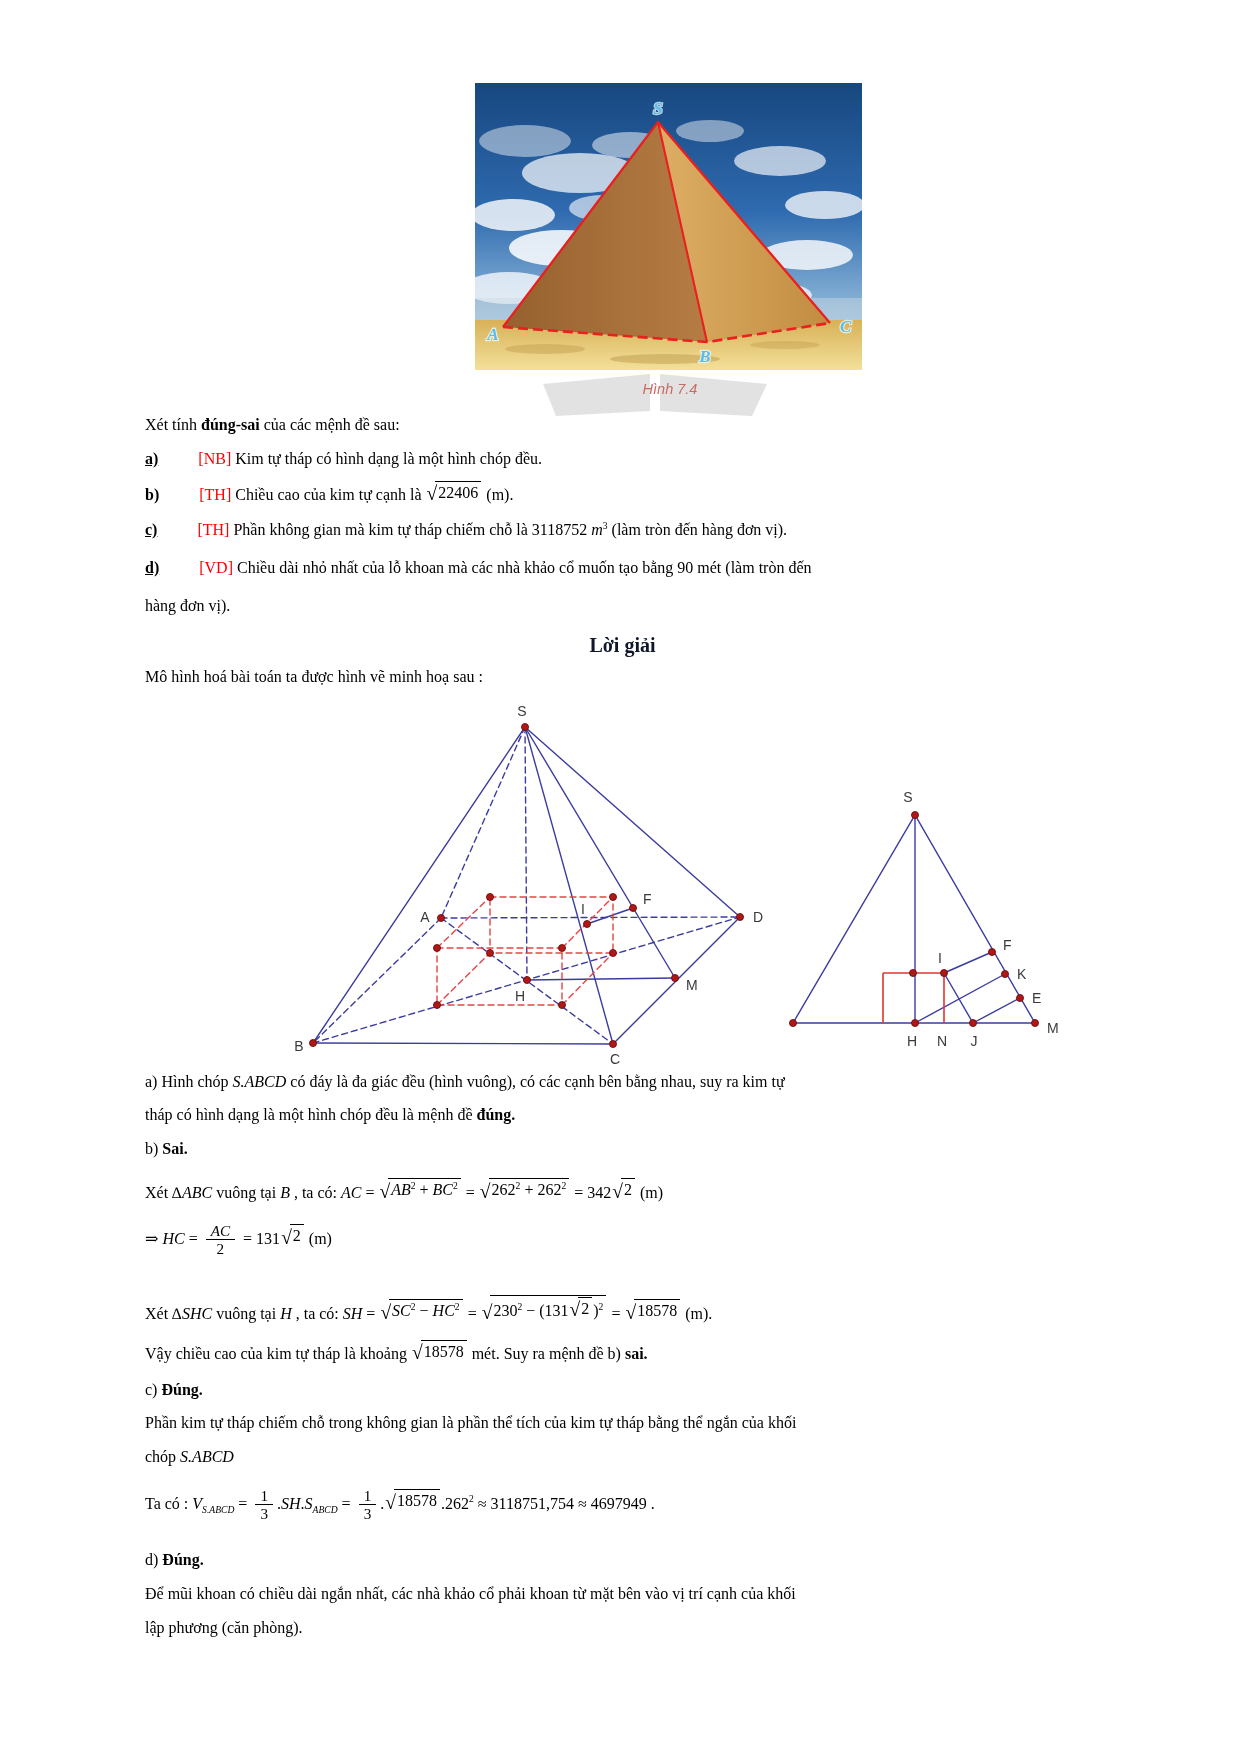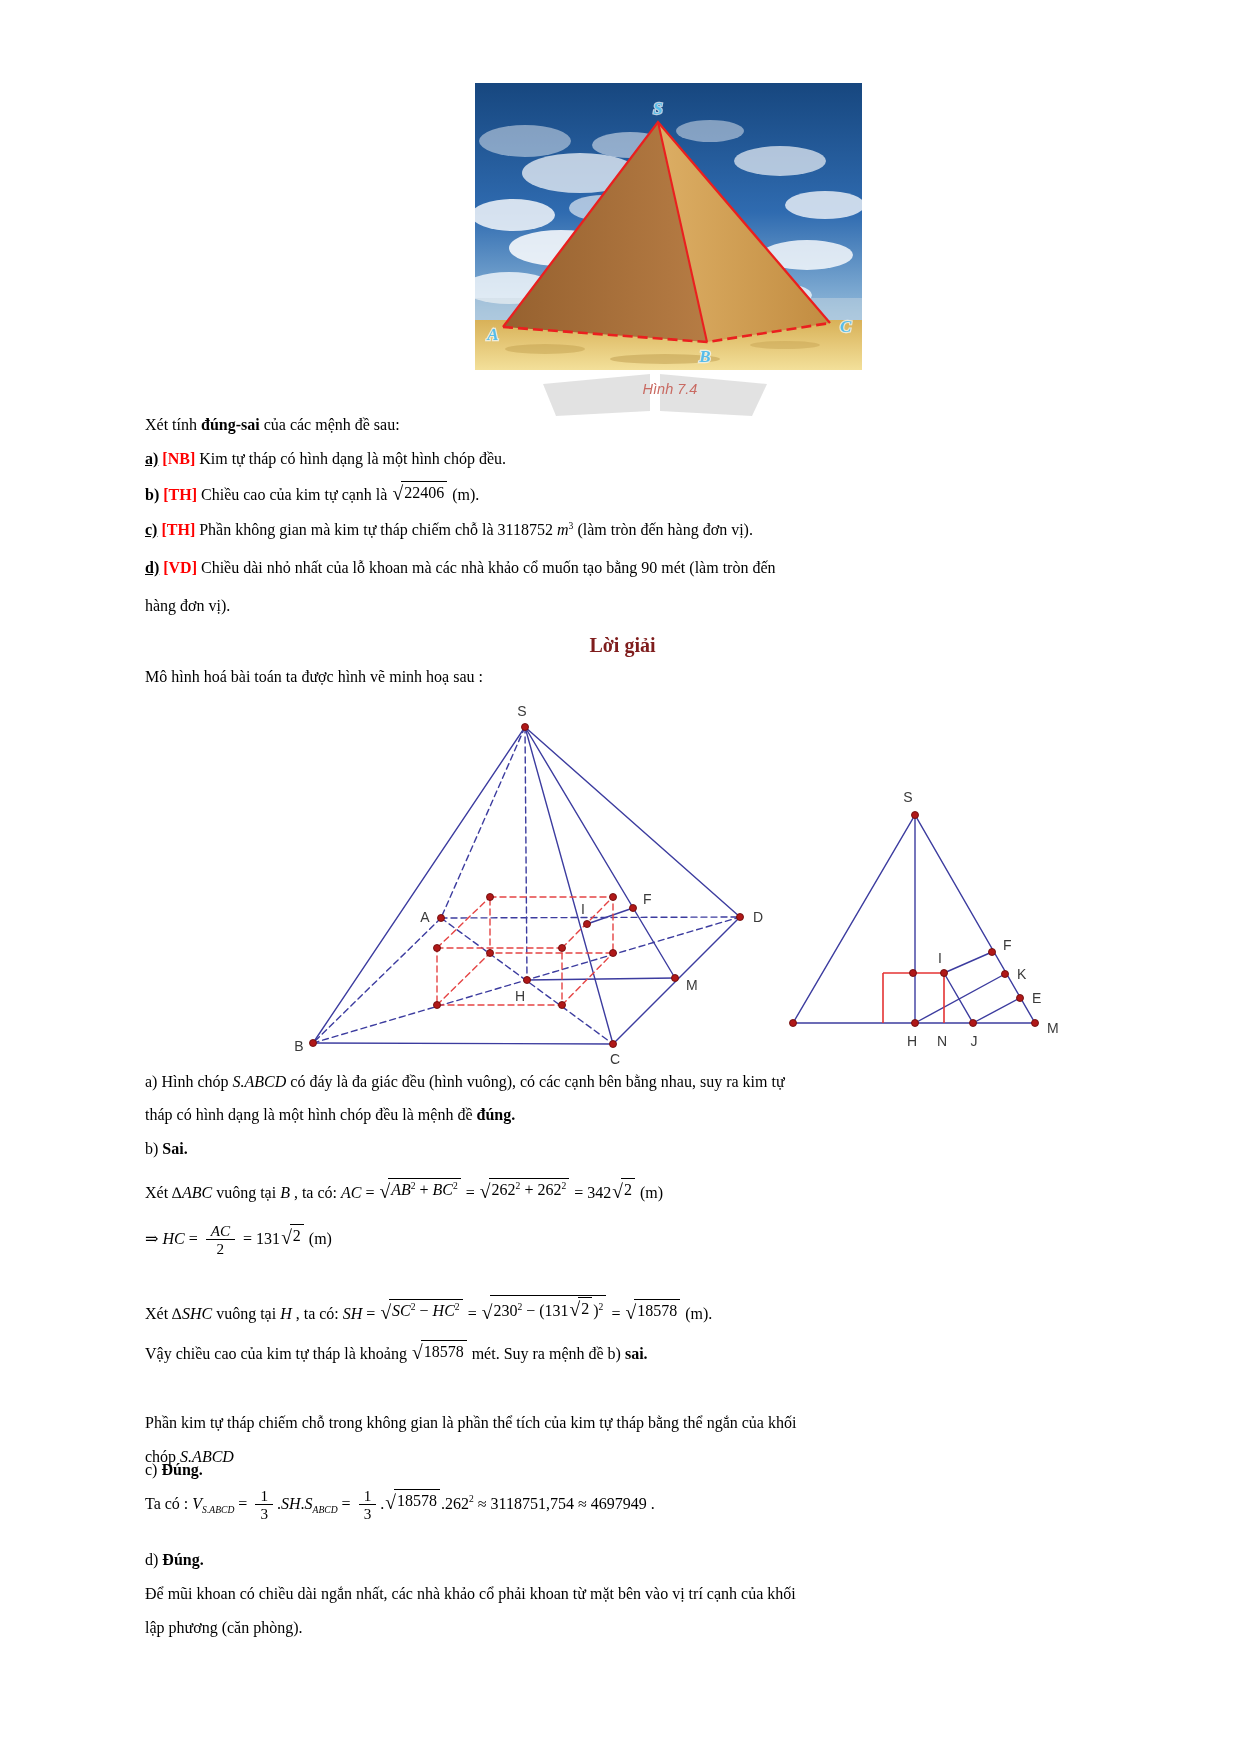--- a/index.html
+++ b/index.html
@@ -4,31 +4,31 @@
 <style>
   html,body{margin:0;padding:0;}
   body{
     width:1241px;height:1755px;position:relative;background:#ffffff;
     font-family:"Liberation Serif","DejaVu Serif",serif;color:#000;
     overflow:hidden;
   }
   .line{position:absolute;left:145px;font-size:16px;white-space:nowrap;line-height:1.3;}
   .c-b{font-weight:bold;}
   .c-bu{font-weight:bold;text-decoration:underline;}
-  .c-red{color:#fe0000;font-weight:bold;}
+  .c-red{color:#fe0000;font-weight:normal;margin-left:36px;}
   .c-i{font-style:italic;}
   sup{font-size:0.6em;font-style:normal;}
   sub{font-size:0.6em;font-style:italic;}
   .sqrt{display:inline-flex;align-items:stretch;margin:0 1px;}
   .rad{font-size:1.22em;line-height:1;align-self:flex-end;margin-right:-2px;}
   .vinc{border-top:1.5px solid #000;padding:1px 3px 0 3px;}
   .frac{display:inline-flex;flex-direction:column;text-align:center;vertical-align:middle;margin:0 4px;font-size:0.95em;line-height:1.15;}
   .frac .num{border-bottom:1.5px solid #000;padding:0 5px;}
   .frac .den{padding:0 5px;}
-  .heading{position:absolute;left:145px;width:955px;text-align:center;font-size:20px;font-weight:bold;color:#7f1d1d;}
+  .heading{position:absolute;left:145px;width:955px;text-align:center;font-size:20px;font-weight:bold;color:#0f172a;}
   .photo{position:absolute;left:475px;top:83px;width:387px;height:287px;}
   .capstrip{position:absolute;left:540px;top:371px;width:230px;height:48px;text-align:right;}
   svg{display:block;}
   .bl{stroke:#3c3c9f;stroke-width:1.4;fill:none;stroke-linecap:round;}
   .bld{stroke:#3c3c9f;stroke-width:1.4;fill:none;stroke-dasharray:6 4;stroke-linecap:round;}
   .rdd{stroke:#e54444;stroke-width:1.4;fill:none;stroke-dasharray:6 4;stroke-linecap:round;}
   .rds{stroke:#e43333;stroke-width:1.6;fill:none;}
   .pt{fill:#b01818;stroke:#6e0b0b;stroke-width:0.9;}
   .ptlabel{fill:#3a3a3a;font-family:"Liberation Sans","DejaVu Sans",sans-serif;font-size:14px;}
   .ptlabel.big{fill:#57bdea;font-family:"Liberation Serif",serif;font-size:17px;font-style:italic;font-weight:bold;paint-order:stroke;stroke:rgba(240,250,255,.75);stroke-width:2.4px;}
@@ -245,21 +245,21 @@
           <span class="vinc"><span>2</span></span>
         </span><span>)</span><sup>2</sup></span>
     </span><span> = </span><span class="sqrt">
       <span class="rad">√</span>
       <span class="vinc"><span>18578</span></span>
     </span><span> (m).</span></div>
 <div class="line" style="top:1340px"><span>Vậy chiều cao của kim tự tháp là khoảng </span><span class="sqrt">
       <span class="rad">√</span>
       <span class="vinc"><span>18578</span></span>
     </span><span> mét. Suy ra mệnh đề b) </span><span class="c-b">sai.</span></div>
-<div class="line" style="top:1460px"><span>c) </span><span class="c-b">Đúng.</span></div>
+<div class="line" style="top:1380px"><span>c) </span><span class="c-b">Đúng.</span></div>
 <div class="line" style="top:1413px"><span>Phần kim tự tháp chiếm chỗ trong không gian là phần thể tích của kim tự tháp bằng thể ngắn của khối</span></div>
 <div class="line" style="top:1447px"><span>chóp </span><span class="c-i">S.ABCD</span></div>
 <div class="line" style="top:1487px"><span>Ta có : </span><span class="c-i">V</span><sub>S.ABCD</sub><span> = </span><span class="frac">
       <span class="num"><span>1</span></span>
       <span class="den"><span>3</span></span>
     </span><span>.</span><span class="c-i">SH</span><span>.</span><span class="c-i">S</span><sub>ABCD</sub><span> = </span><span class="frac">
       <span class="num"><span>1</span></span>
       <span class="den"><span>3</span></span>
     </span><span>.</span><span class="sqrt">
       <span class="rad">√</span>

